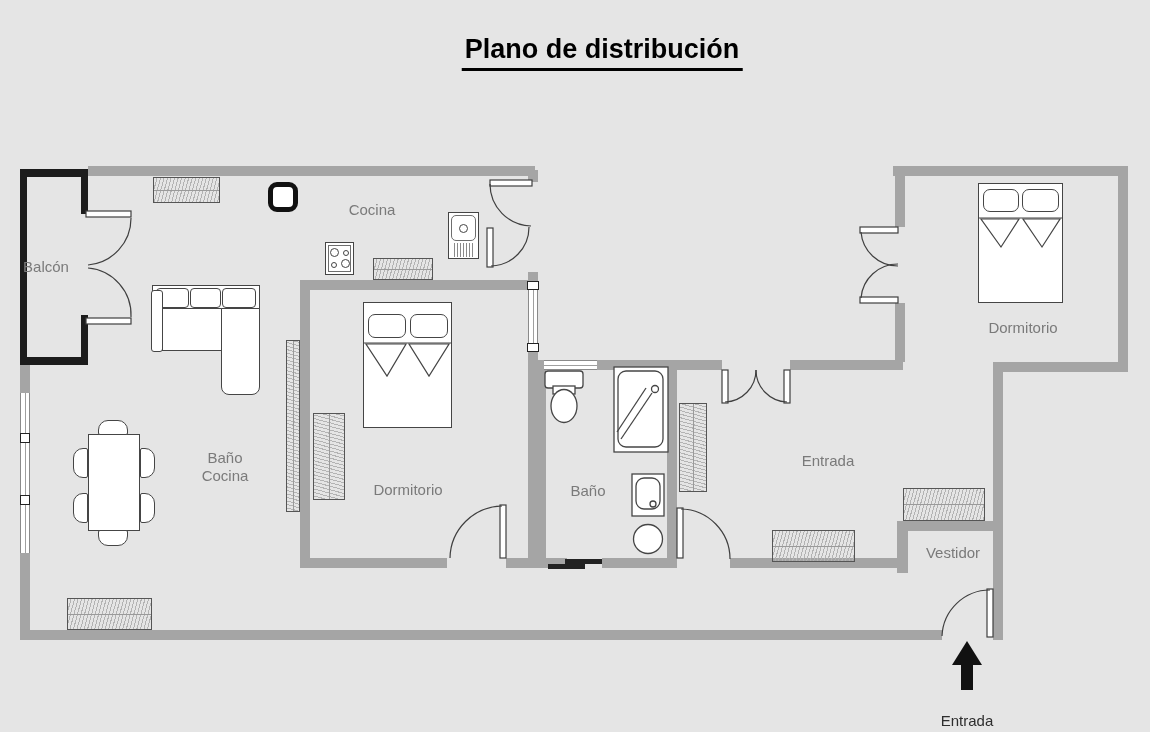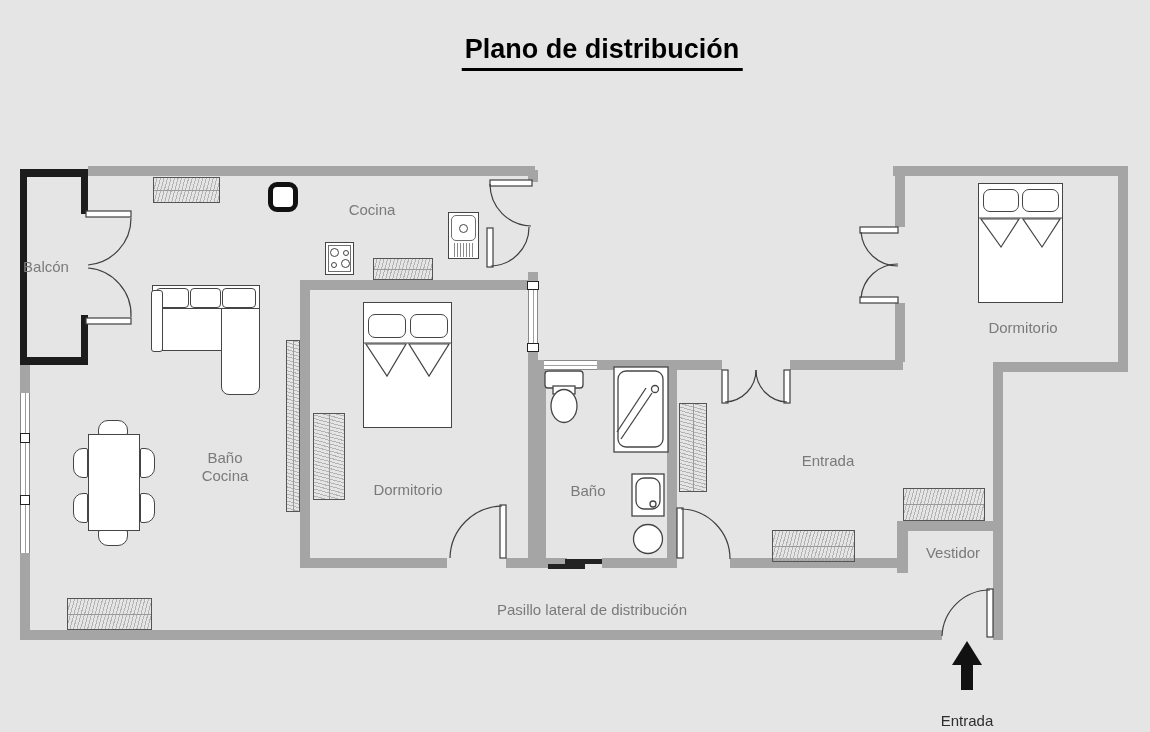--- a/index.html
+++ b/index.html
@@ -214,16 +214,15 @@
   <div class="lbl" style="left:372px;top:210px">Cocina</div>
   <div class="lbl" style="left:225px;top:467px">
     <div>Baño</div>
     <div>Cocina</div>
   </div>
   <div class="lbl" style="left:408px;top:490px">Dormitorio</div>
   <div class="lbl" style="left:588px;top:491px">Baño</div>
   <div class="lbl" style="left:828px;top:461px">Entrada</div>
   <div class="lbl" style="left:1023px;top:328px">Dormitorio</div>
   <div class="lbl" style="left:953px;top:553px">Vestidor</div>
-  <div class="lbl" style="left:592px;top:610px">Pasillo lateral de distribución</div>
   <div class="lbl entrada" style="left:967px;top:721px">Entrada</div>
 
 </div>
 
 </body></html>

